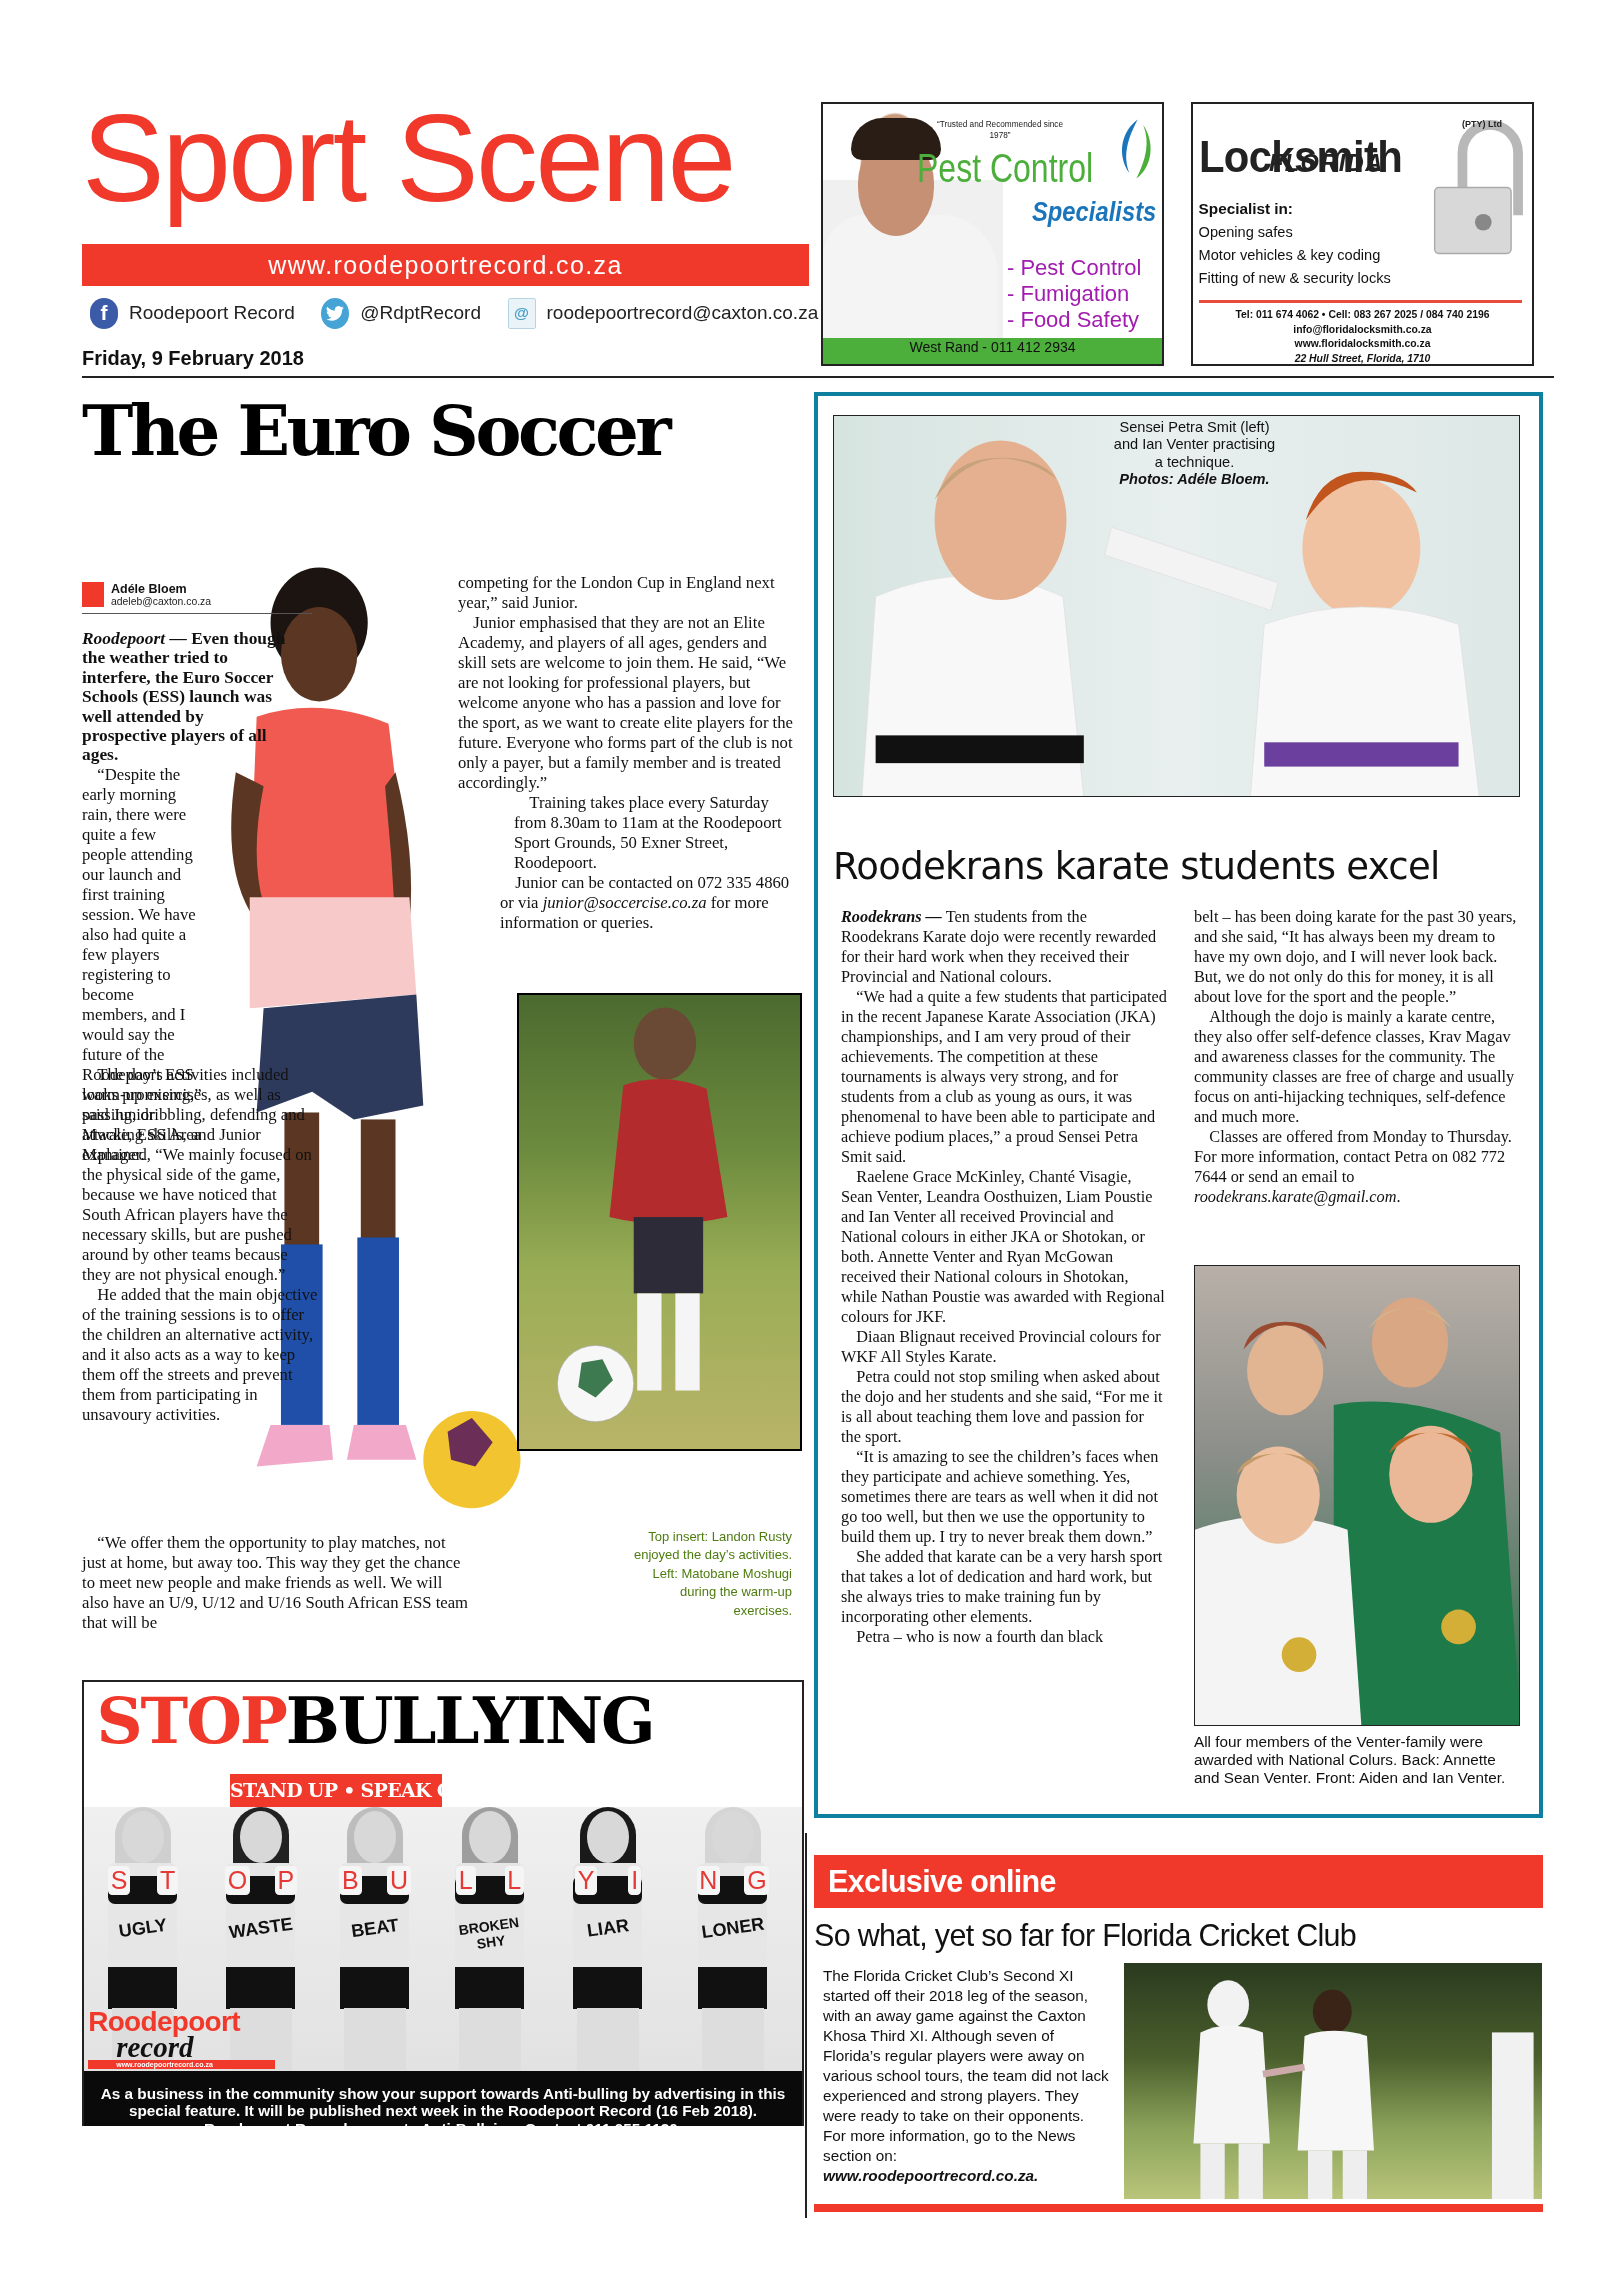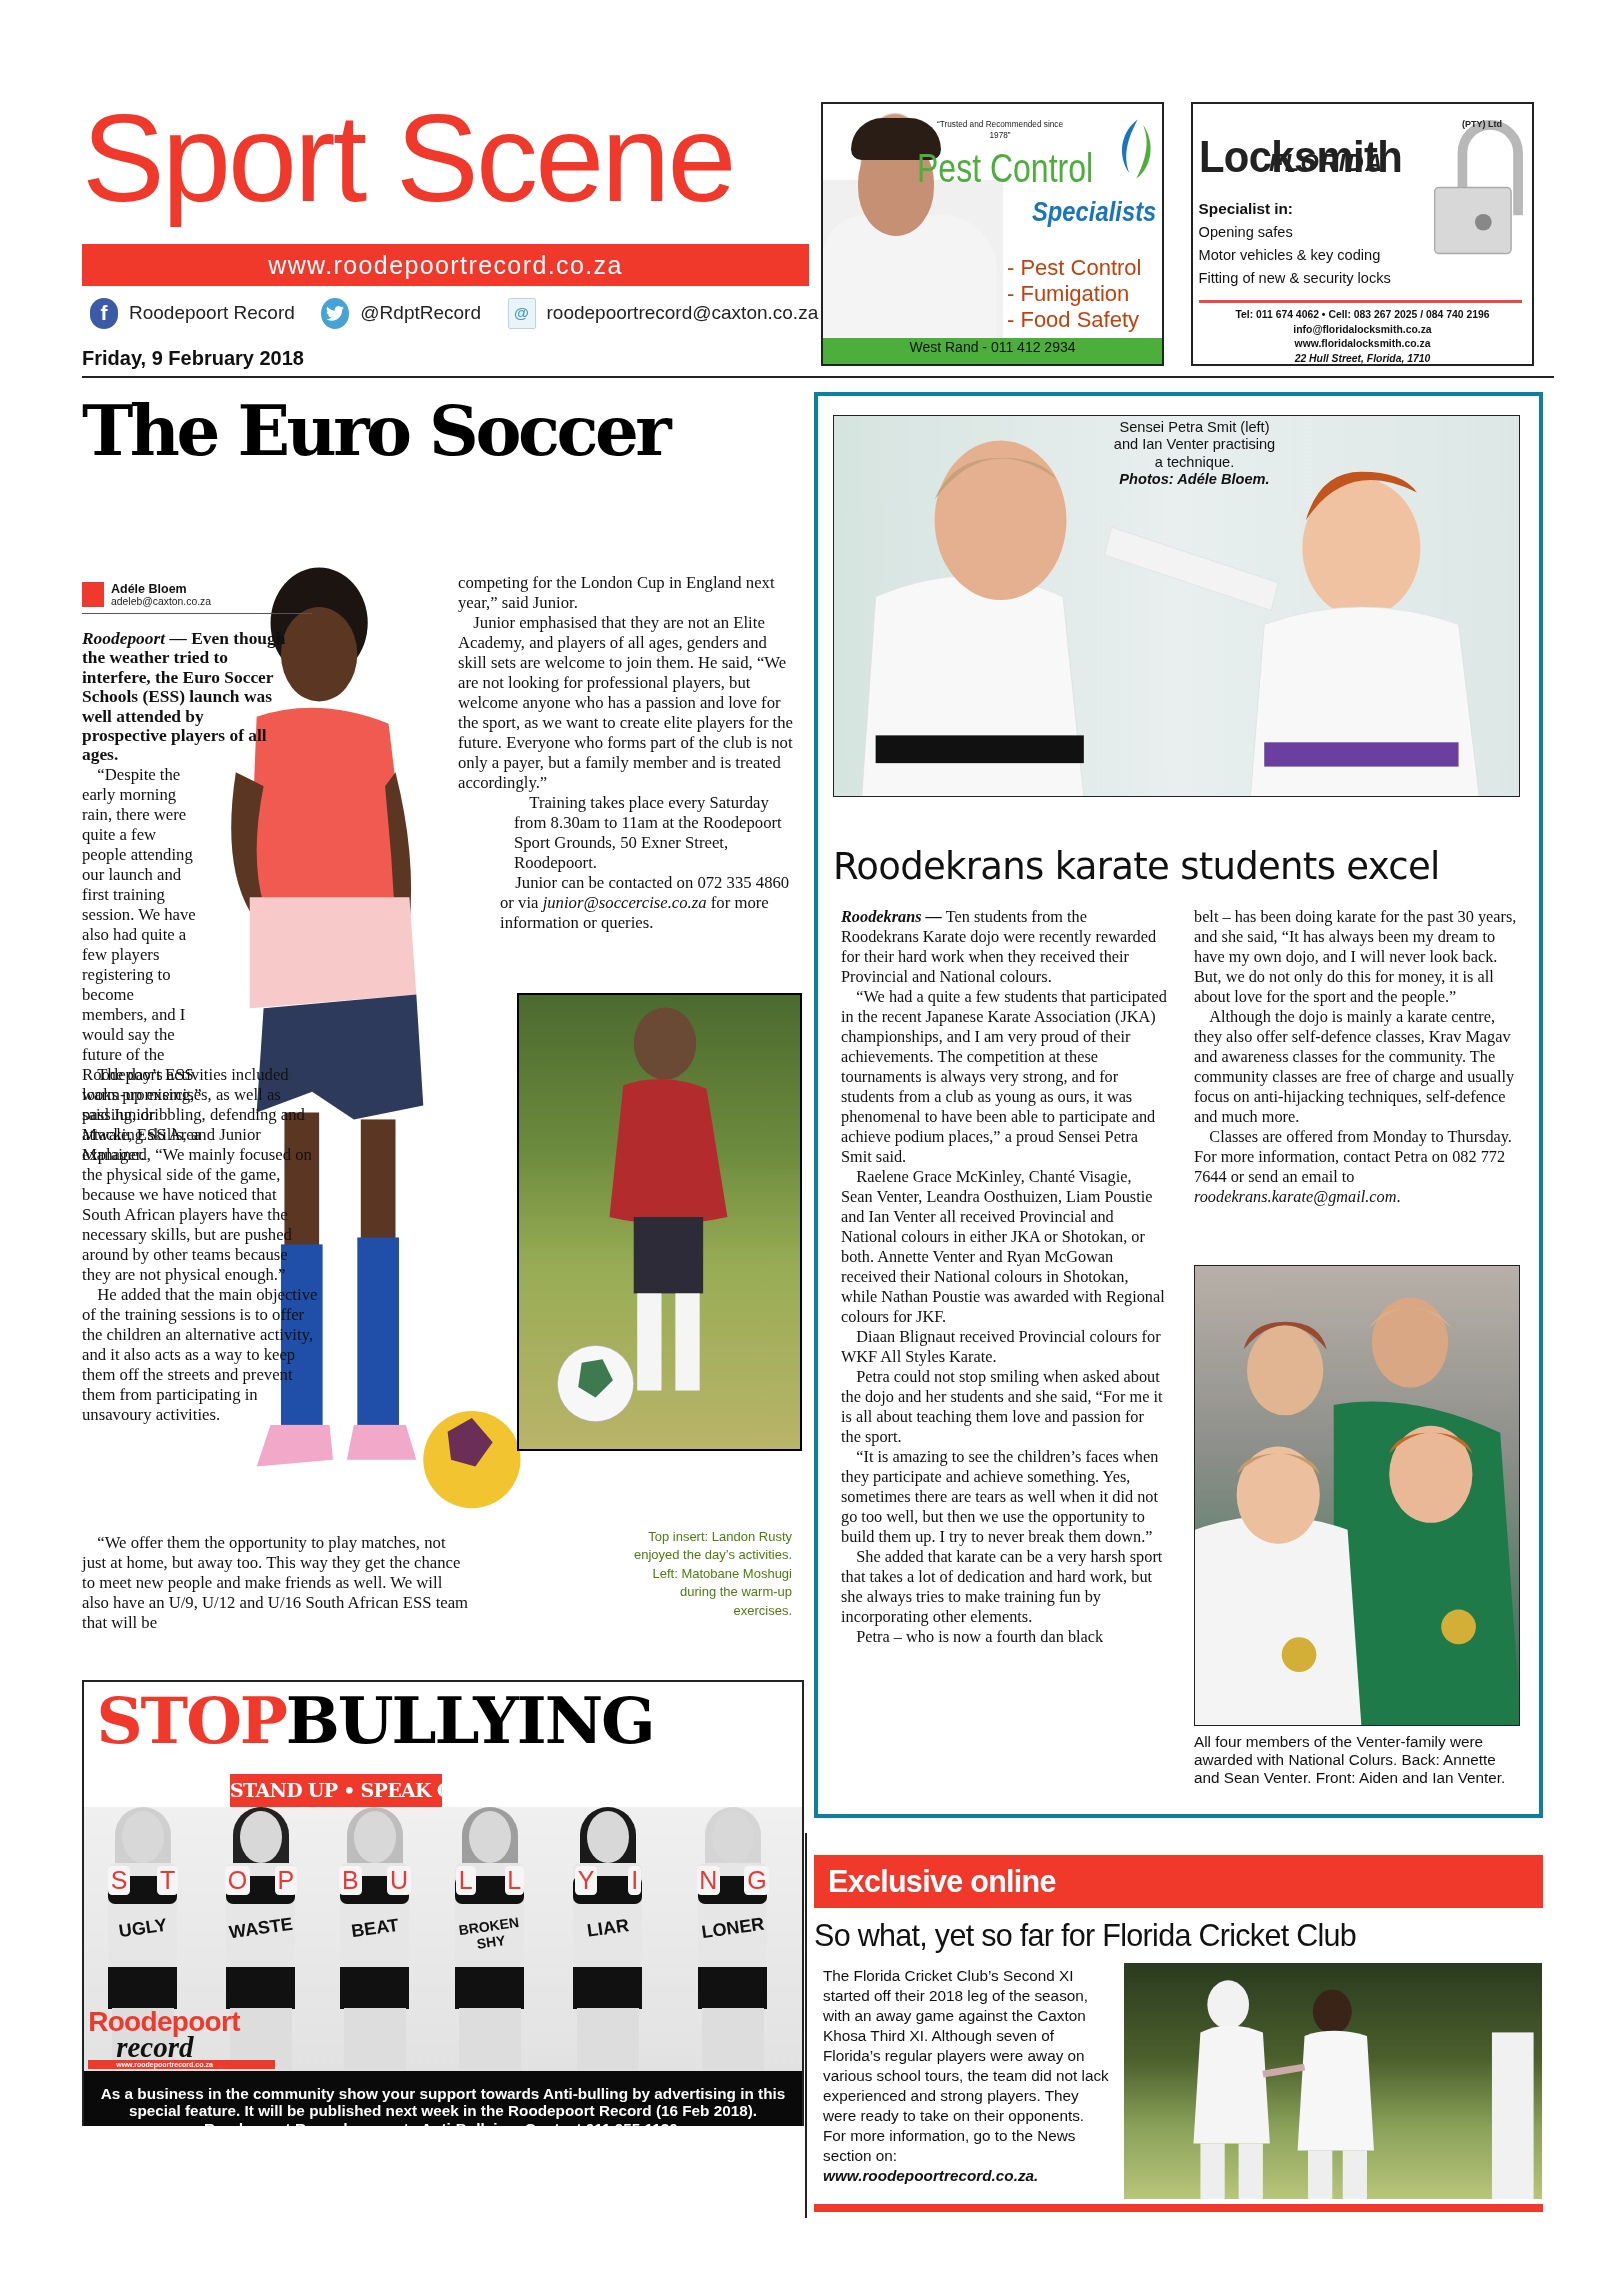--- a/index.html
+++ b/index.html
@@ -22,21 +22,21 @@
   
   .ad-pest { left: 821px; top: 102px; width: 343px; height: 264px; border: 2.1px solid #222; background: #fff; overflow: hidden; }
   .ad-pest .person { position: absolute; left: 0; top: 7px; width: 180px; height: 229px; background: radial-gradient(ellipse at 40% 25%, #c99a7a 0 22%, transparent 23%), linear-gradient(#ffffff 0 30%, #f0f0f0 30% 100%); }
   .ad-pest .person .hair { position: absolute; left: 28px; top: 7px; width: 90px; height: 42px; background: #2a1d15; border-radius: 42px 42px 14px 14px; }
   .ad-pest .person .face { position: absolute; left: 35px; top: 28px; width: 76px; height: 97px; background: #c69074; border-radius: 45% 45% 50% 50%; }
   .ad-pest .person .shirt { position: absolute; left: 0; top: 104px; width: 174px; height: 125px; background: #f4f4f4; border-radius: 42px 56px 0 0; }
   .ad-pest .tagline { position: absolute; left: 90px; top: 14px; width: 174px; text-align: center; font-family: "Liberation Sans", sans-serif; font-size: 9.7px; transform: scaleX(0.85); color: #222; }
   .ad-pest .logo-drop { position: absolute; right: 7px; top: 14px; width: 38px; height: 62px; }
   .ad-pest .title1 { position: absolute; left: 94px; top: 42px; font-family: "Liberation Sans", sans-serif; font-size: 40px; color: #4cae3b; transform: scaleX(0.8); transform-origin: left; white-space: nowrap; }
   .ad-pest .title2 { position: absolute; right: 5.6px; top: 92px; font-family: "Liberation Sans", sans-serif; font-style: italic; font-weight: bold; font-size: 28px; color: #1b75bb; transform: scaleX(0.85); transform-origin: right; }
-  .ad-pest .services { position: absolute; left: 184px; top: 151px; font-family: "Liberation Sans", sans-serif; font-size: 22px; line-height: 26px; color: #c2410c; }
+  .ad-pest .services { position: absolute; left: 184px; top: 151px; font-family: "Liberation Sans", sans-serif; font-size: 22px; line-height: 26px; color: #a21caf; }
   .ad-pest .stripe { position: absolute; left: 0; bottom: 21px; width: 100%; height: 4.2px; background: #1b75bb; }
   .ad-pest .footer { position: absolute; left: 0; bottom: 0; width: 100%; height: 26px; background: #4cae3b; text-align: center; font-family: "Liberation Sans", sans-serif; font-size: 14px; line-height: 19.4px; color: #111; }
 
   .ad-lock { left: 1191px; top: 102px; width: 343px; height: 264px; border: 2.1px solid #222; background: #fff; overflow: hidden; }
   .ad-lock .padlock { position: absolute; right: 7px; top: 14px; width: 139px; height: 139px; }
   .ad-lock .brand1 { position: absolute; left: 76px; top: 14px; font-family: "Liberation Sans", sans-serif; font-style: italic; font-weight: bold; font-size: 23.6px; color: #222; letter-spacing: 1.4px; margin-top: 32px; }
   .ad-lock .ptyltd { position: absolute; left: 269px; top: 15.3px; font-family: "Liberation Sans", sans-serif; font-weight: bold; font-size: 9px; color: #222; }
   .ad-lock .brand2 { position: absolute; left: 5.6px; top: 28px; font-family: "Liberation Sans", sans-serif; font-weight: bold; font-size: 44px; color: #222; letter-spacing: -0.7px; transform: scaleX(0.95); transform-origin: left; }
   .ad-lock .spec-title { position: absolute; left: 5.6px; top: 96px; font-family: "Liberation Sans", sans-serif; font-weight: bold; font-size: 15.3px; color: #111; }
   .ad-lock .spec-list { position: absolute; left: 5.6px; top: 117px; font-family: "Liberation Sans", sans-serif; font-size: 14.6px; line-height: 23px; color: #111; }

